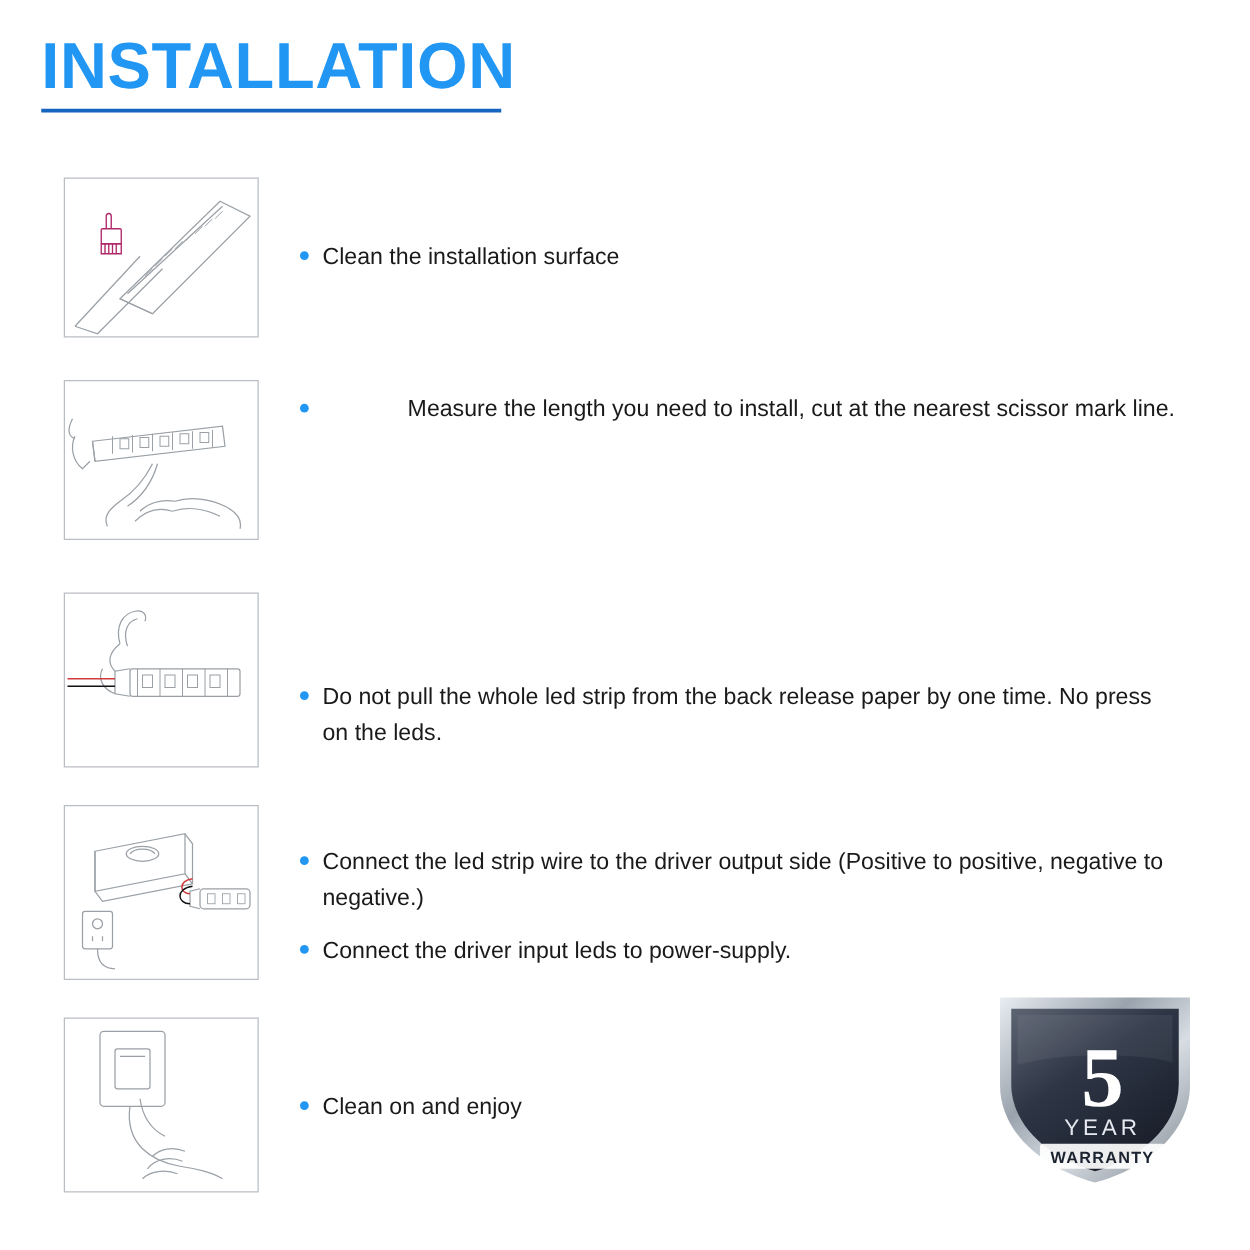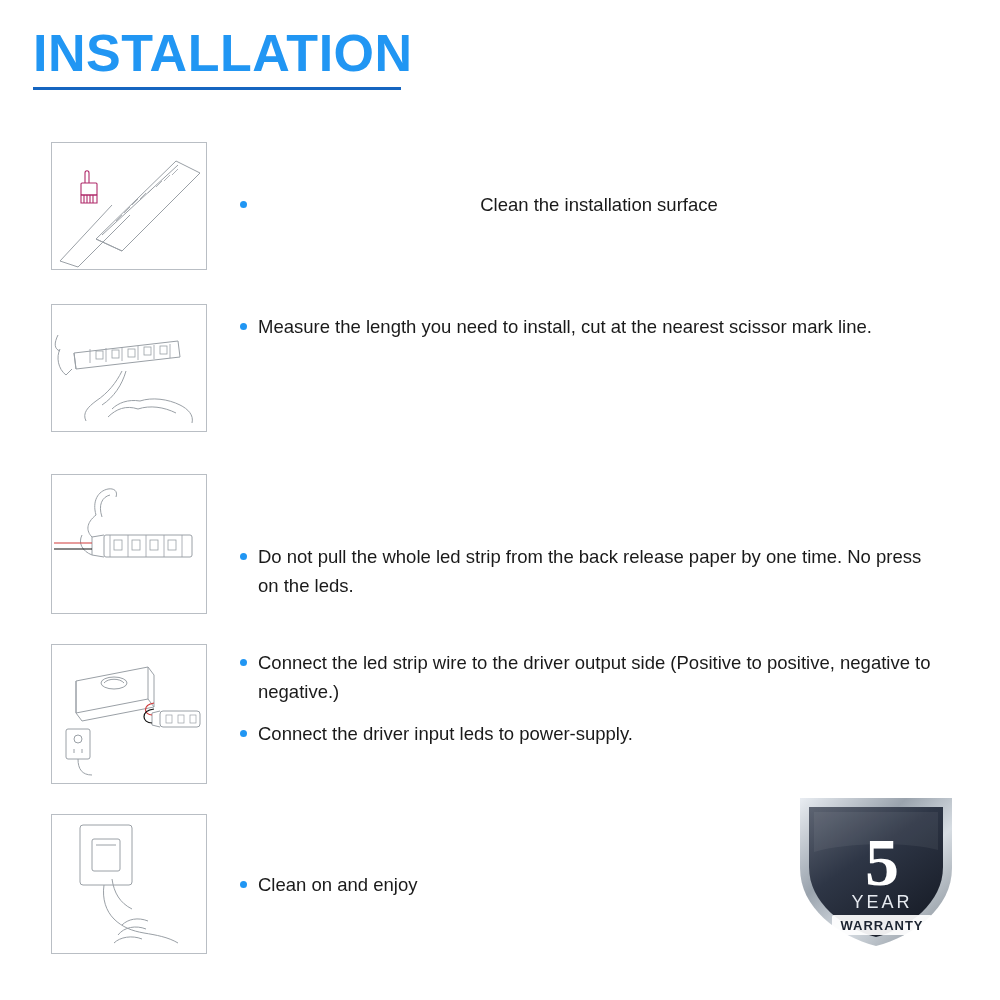--- a/index.html
+++ b/index.html
@@ -69,30 +69,30 @@
   .bullet .dot {
     position: absolute;
     left: 0; top: 11px;
     width: 7px; height: 7px;
     border-radius: 50%;
     background: #2196f3;
   }
 
   
   #step-1 .thumb  { top: 10px;  height: 128px; }
-  #step-1 .bullets{ top: 58px; text-align: center; }
+  #step-1 .bullets{ top: 58px; }
 
   #step-2 .thumb  { top: 172px; height: 128px; }
-  #step-2 .bullets{ top: 180px; }
+  #step-2 .bullets{ top: 180px; text-align: right; }
 
   #step-3 .thumb  { top: 342px; height: 140px; }
   #step-3 .bullets{ top: 410px; }
 
   #step-4 .thumb  { top: 512px; height: 140px; }
-  #step-4 .bullets{ top: 516px; }
+  #step-4 .bullets{ top: 542px; }
 
   #step-5 .thumb  { top: 682px; height: 140px; }
   #step-5 .bullets{ top: 738px; }
 
   
   .warranty {
     position: absolute;
     left: 790px; top: 790px;
     width: 172px; height: 162px;
   }

